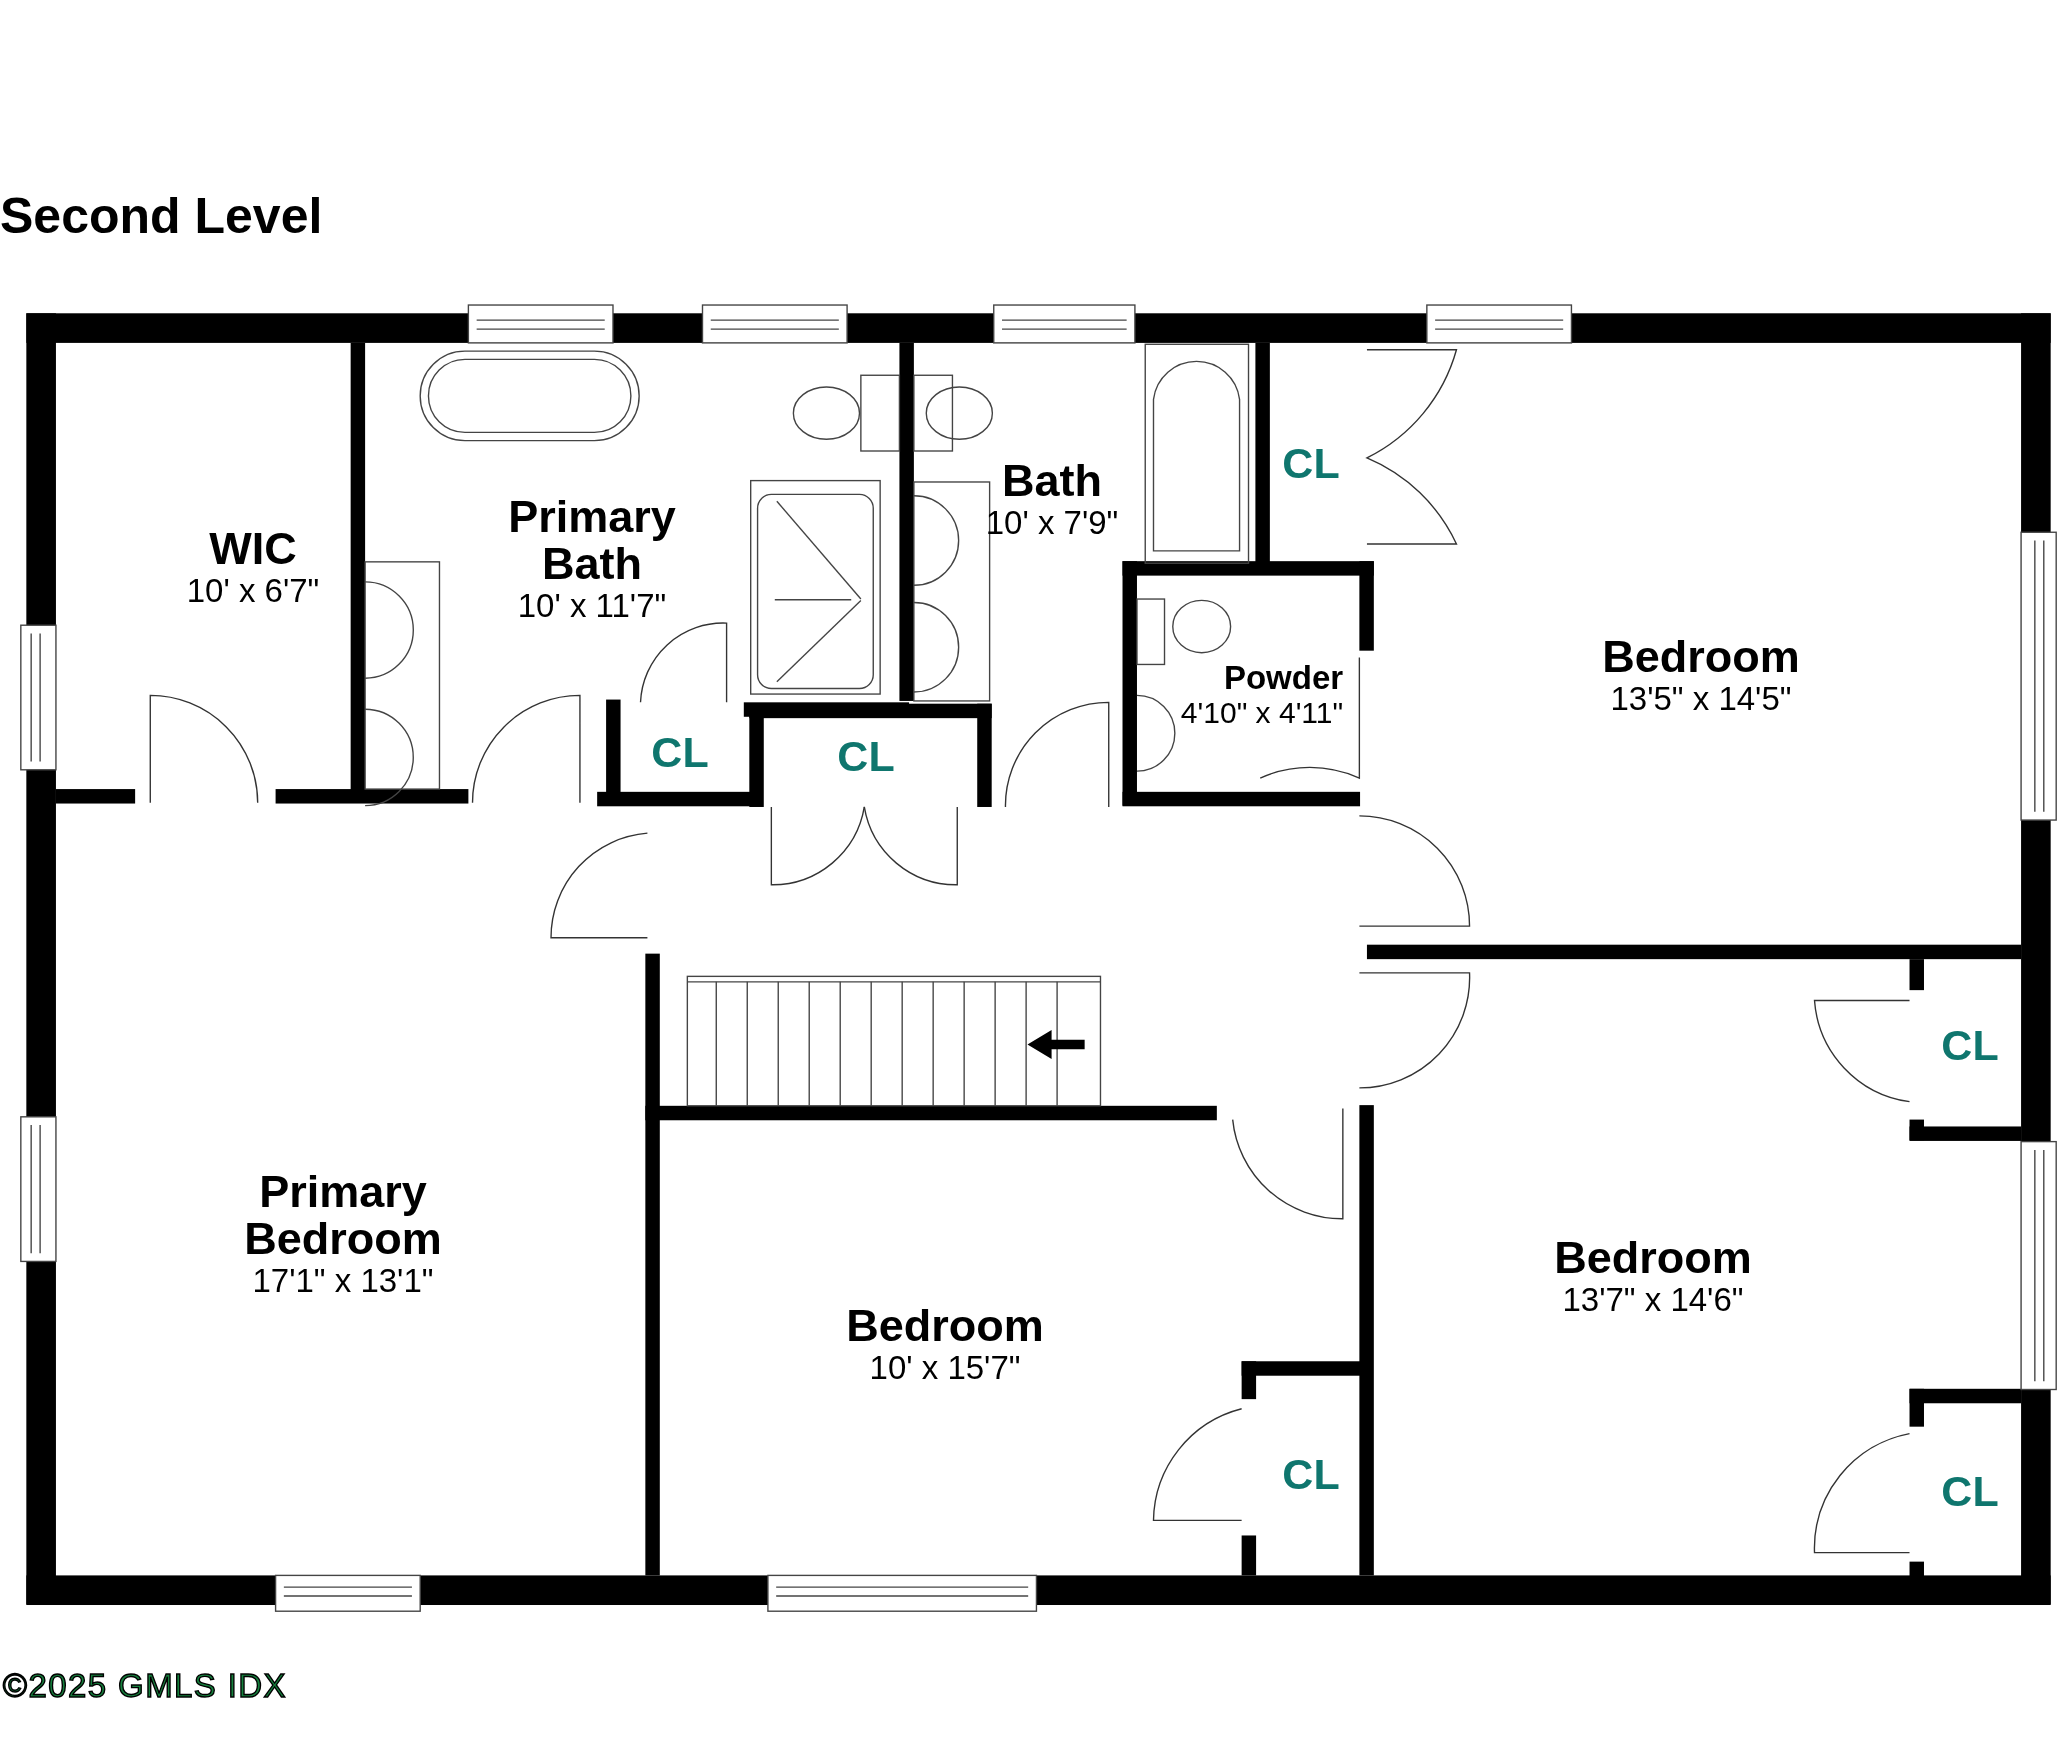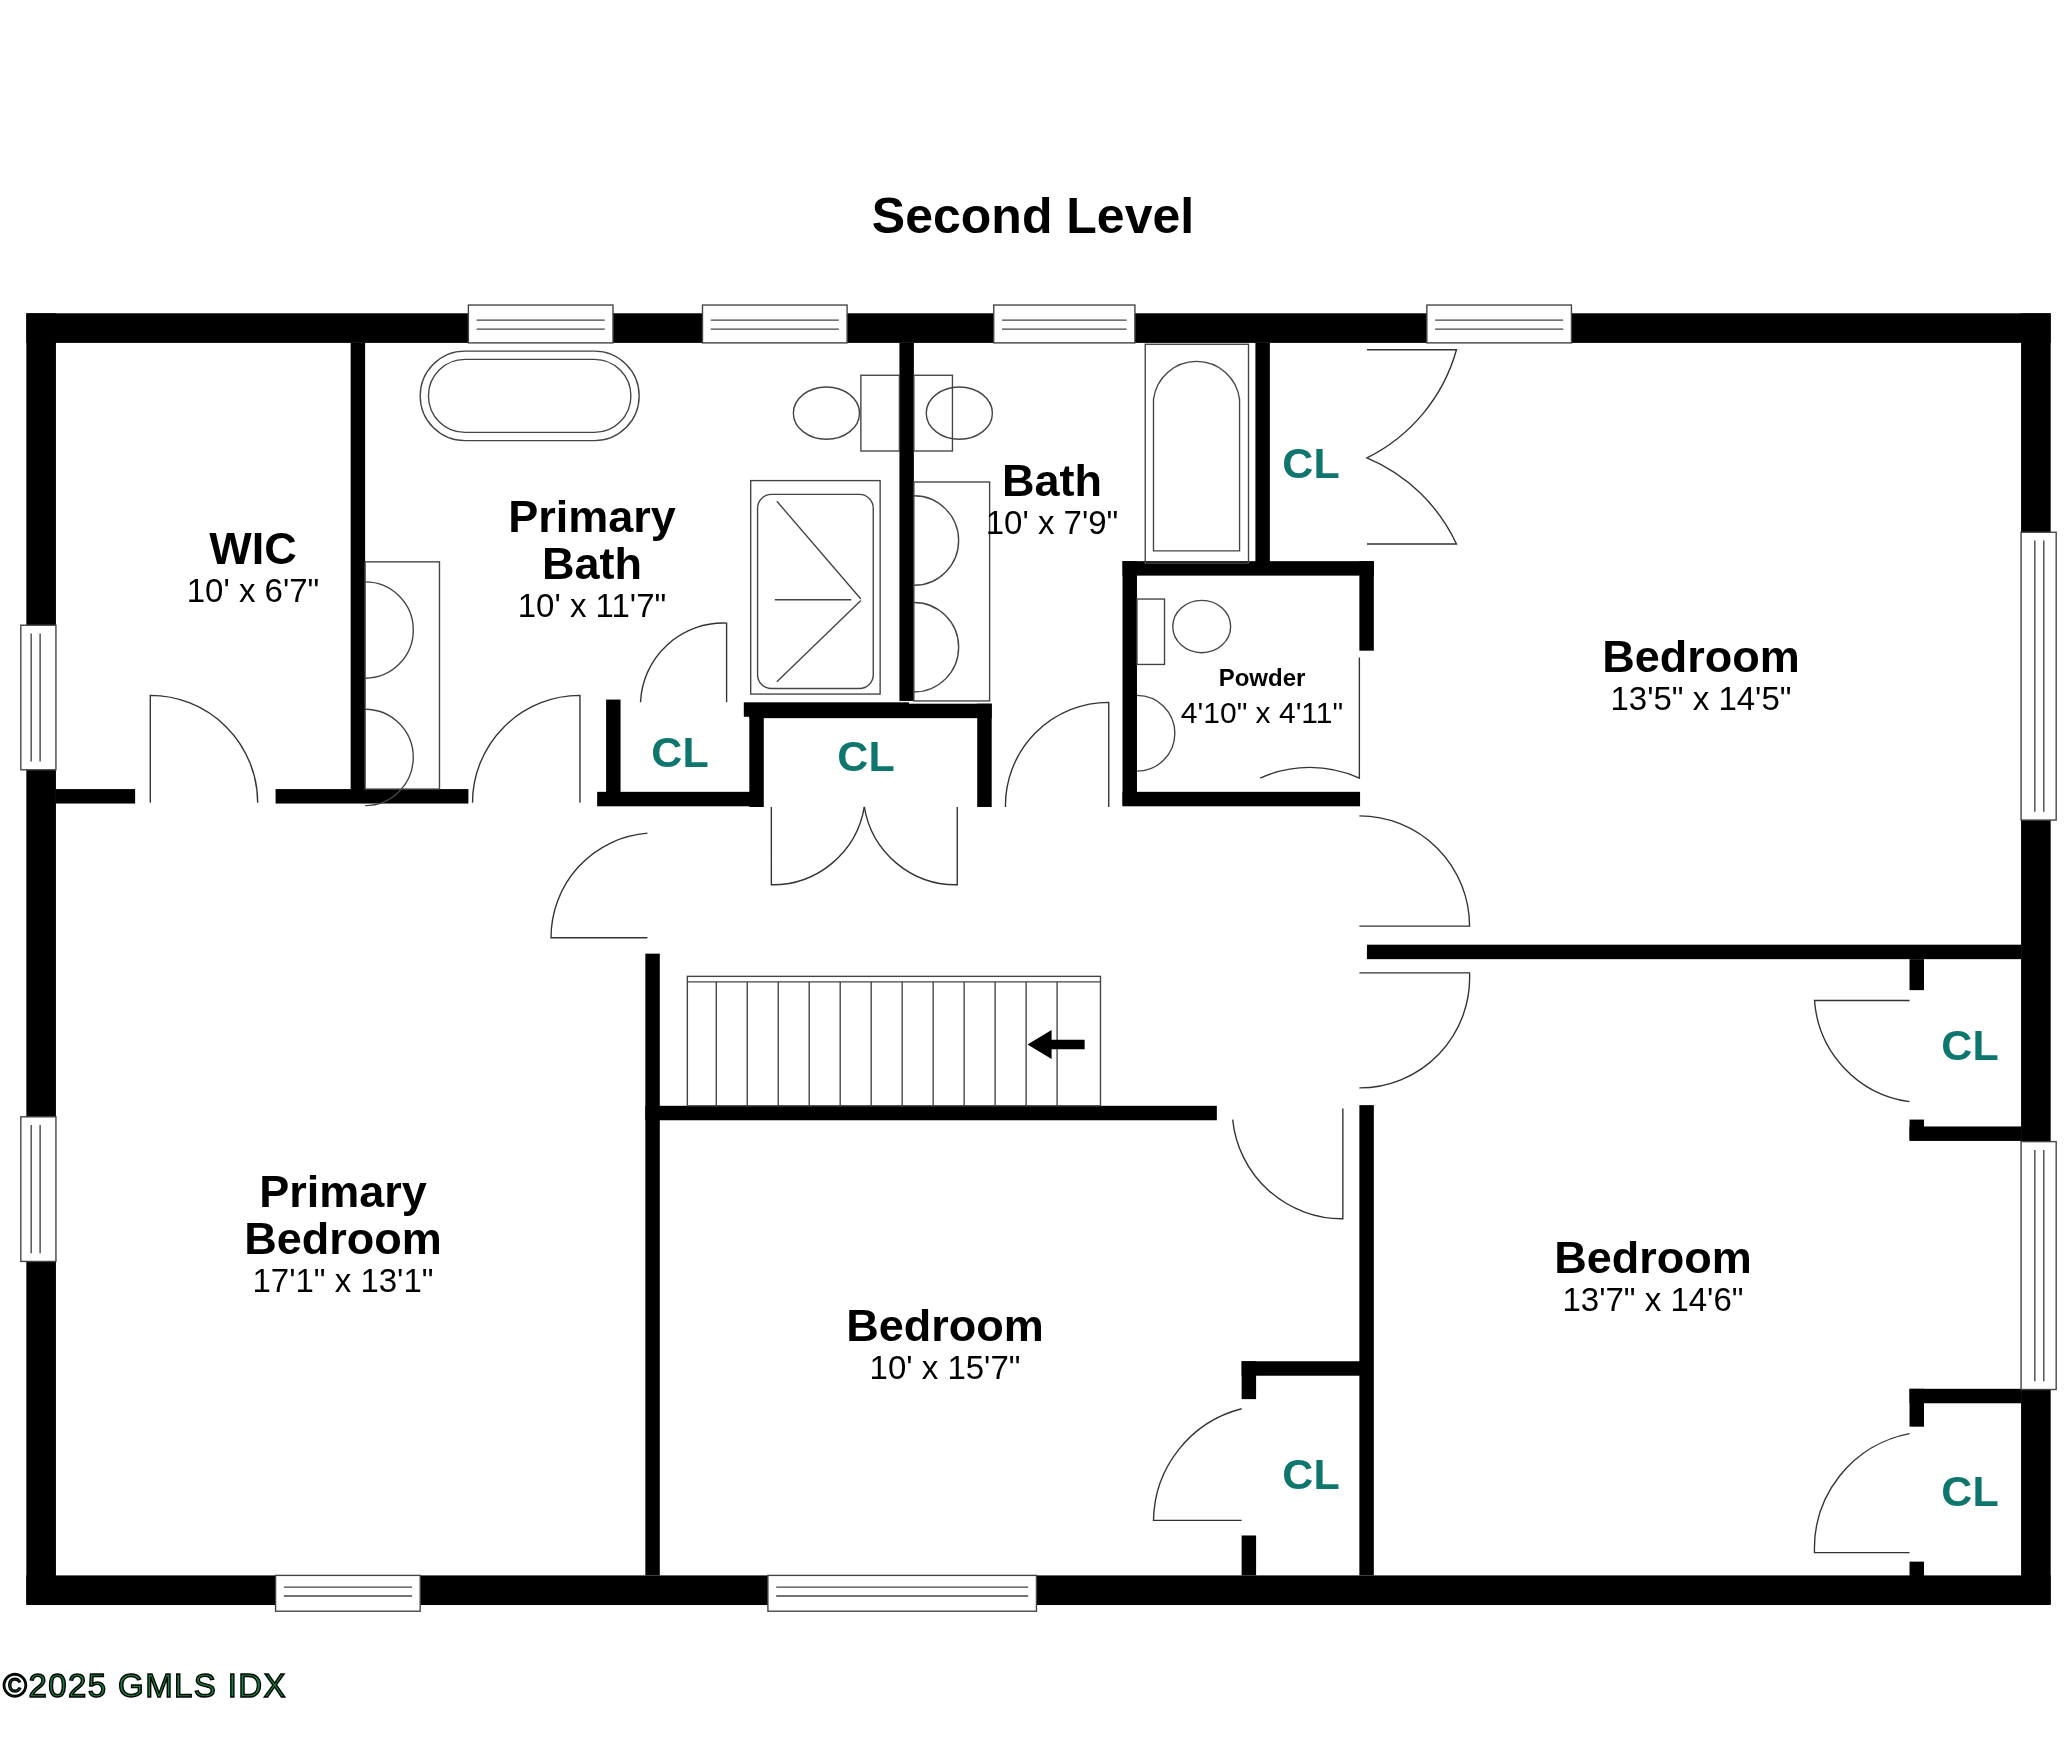--- a/index.html
+++ b/index.html
@@ -1,23 +1,23 @@
 <!DOCTYPE html>
 <html style="font-size:11px"><head>
 <meta charset="utf-8">
 <style>
   html, body { margin:0; padding:0; background:#ffffff; }
   body { width:2066px; height:1762px; position:relative; overflow:hidden; font-family:"Liberation Sans", sans-serif; }
   #plan { position:absolute; left:0; top:0; width:2066px; height:1762px; }
-  .title { position:absolute; left:0; width:2066px; top:187px; text-align:center; font-weight:bold; font-size:50px; color:#000; }
+  .title { position:absolute; left:0; width:2066px; top:187px; font-weight:bold; font-size:50px; color:#000; }
   .room { position:absolute; text-align:center; color:#000; line-height:1.0; transform:translate(-50%,-50%); white-space:nowrap; }
   .room .nm { display:block; font-weight:bold; font-size:45px; line-height:47px; }
   .room .dm { display:block; font-size:33px; line-height:37px; }
   .cl { position:absolute; font-weight:bold; font-size:43px; transform:translate(-50%,-50%); color:#0f766e; }
-  .powder .nm { font-size:24px; line-height:37px; }
+  .powder .nm { font-size:33px; line-height:37px;text-align:right; }
   .powder .dm { font-size:30px; line-height:33px; }
   .copyright { position:absolute; left:2.8px; top:1667px; font-size:33px; color:#15803d; letter-spacing:1.4px;
     -webkit-text-stroke:1.4px #000; font-family:"Liberation Sans", sans-serif; }
 </style>
 </head>
 <body>
 
 <div class="title">Second Level</div>
 
 <svg id="plan" viewBox="0 0 3000 2559" xmlns="http://www.w3.org/2000/svg">

